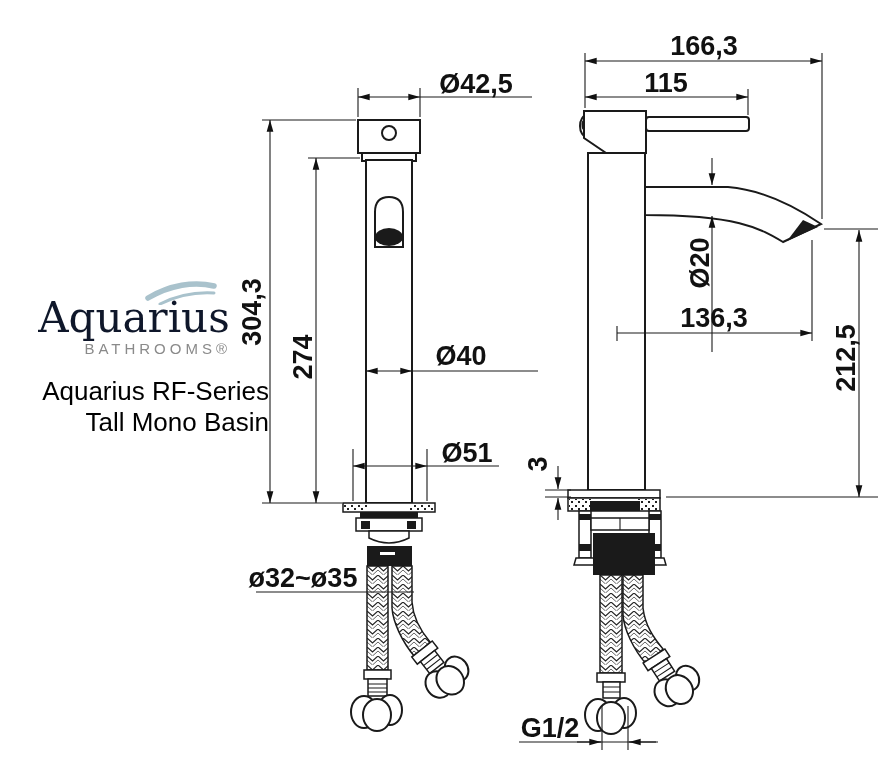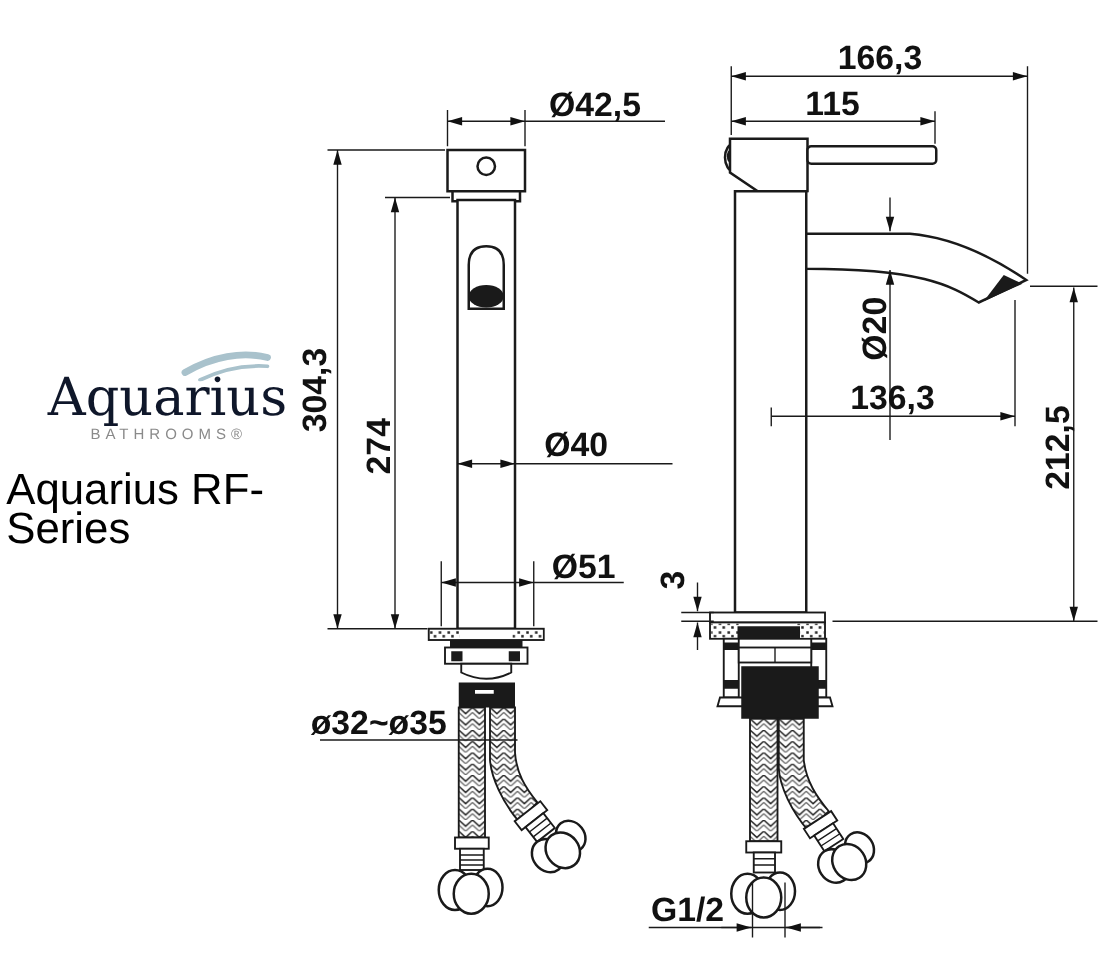--- a/index.html
+++ b/index.html
@@ -7,24 +7,24 @@
          font-family:"Liberation Sans",sans-serif;}
   #drawing{position:absolute;left:0;top:0;}
   .fw{fill:#fff;stroke:#1a1a1a;stroke-width:2;}
   .fw15{fill:#fff;stroke:#1a1a1a;stroke-width:1.5;}
   .fb{fill:#1a1a1a;stroke:none;}
   .dim{stroke:#1a1a1a;stroke-width:1.1;fill:none;}
   text.d{font:bold 27px "Liberation Sans",sans-serif;fill:#111;}
   .logo-wave{position:absolute;left:144px;top:279px;}
   .brand-name{position:absolute;left:34px;top:297px;width:200px;text-align:center;
       font-family:"DejaVu Serif",serif;font-size:42px;line-height:42px;color:#0f172a;}
-  .brand-tagline{position:absolute;left:39px;top:340px;width:192px;text-align:center;
-      font-size:12px;letter-spacing:4px;color:#8a8a8a;}
-  .product-title{position:absolute;left:5px;top:376px;width:264px;text-align:left;
-      font-size:35px;line-height:31px;color:#000;}
+  .brand-tagline{position:absolute;left:39px;top:340px;width:192px;text-align:right;
+      font-size:15px;letter-spacing:4px;color:#8a8a8a;}
+  .product-title{position:absolute;left:5px;top:376px;width:264px;text-align:right;
+      font-size:26px;line-height:31px;color:#000;}
 </style>
 </head>
 <body>
 
 <div id="stage">
 
   <svg id="drawing" width="881" height="776" viewBox="0 0 881 776">
     <defs>
       <marker id="ar" viewBox="0 0 12 8" refX="11.4" refY="4" markerWidth="13" markerHeight="8.7" orient="auto-start-reverse" markerUnits="userSpaceOnUse">
         <path d="M0.6,0.9 L11.4,4 L0.6,7.1 Z" fill="#111"></path>
@@ -214,15 +214,16 @@
 
   <svg class="logo-wave" width="74" height="26" viewBox="0 0 74 26">
     <path d="M4,19 C26,6 50,2 70,7" fill="none" stroke-width="5.5" stroke-linecap="round" stroke="#a9c2cc"></path>
     <path d="M16,25 C34,16 54,13 70,14" fill="none" stroke-width="3" stroke-linecap="round" stroke="#a9c2cc"></path>
   </svg>
   <div class="brand-name">Aquarius</div>
   <div class="brand-tagline">BATHROOMS®</div>
 
   <div class="product-title">
     <div>Aquarius RF-Series</div>
+    <div>Tall Mono Basin</div>
   </div>
 
 </div>
 
 </body></html>

